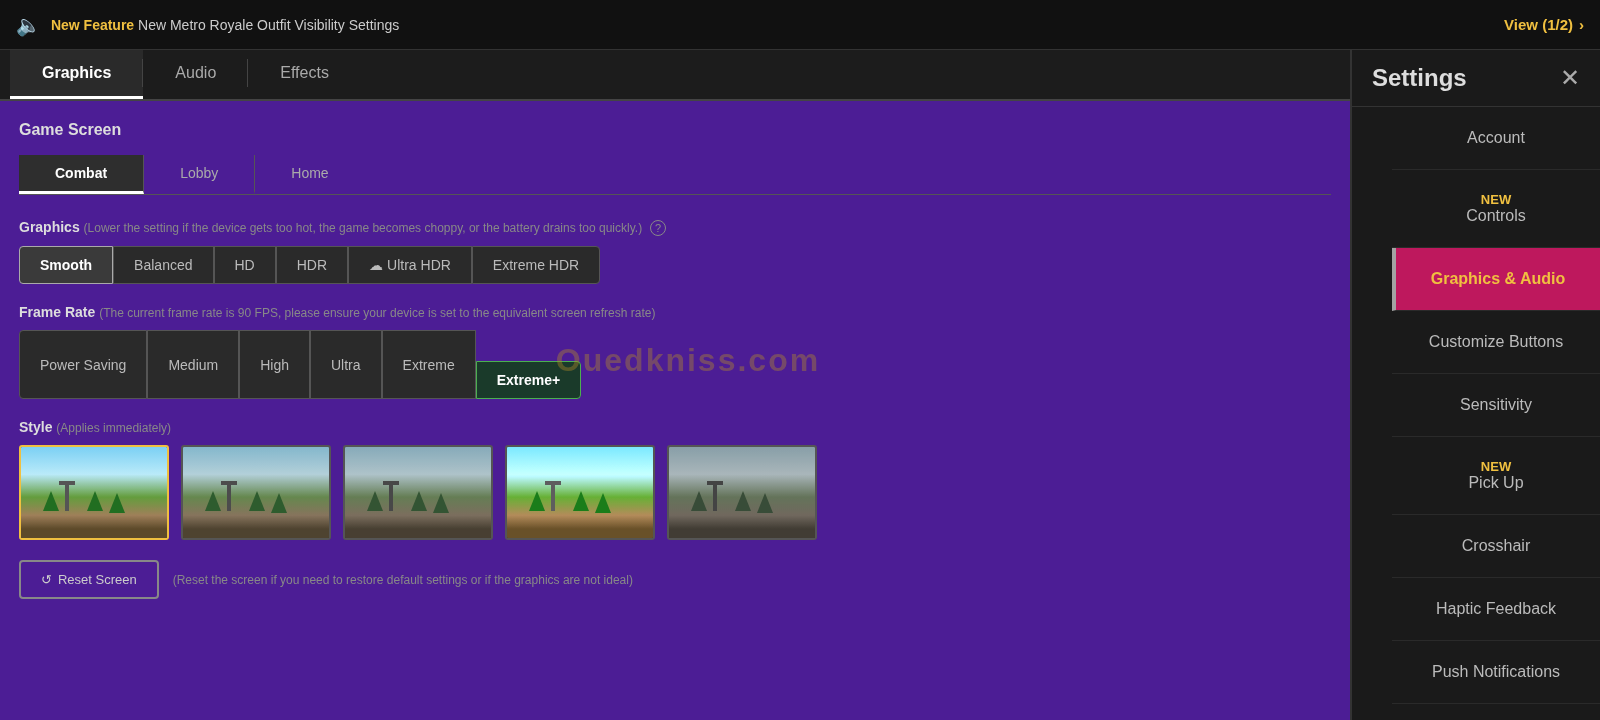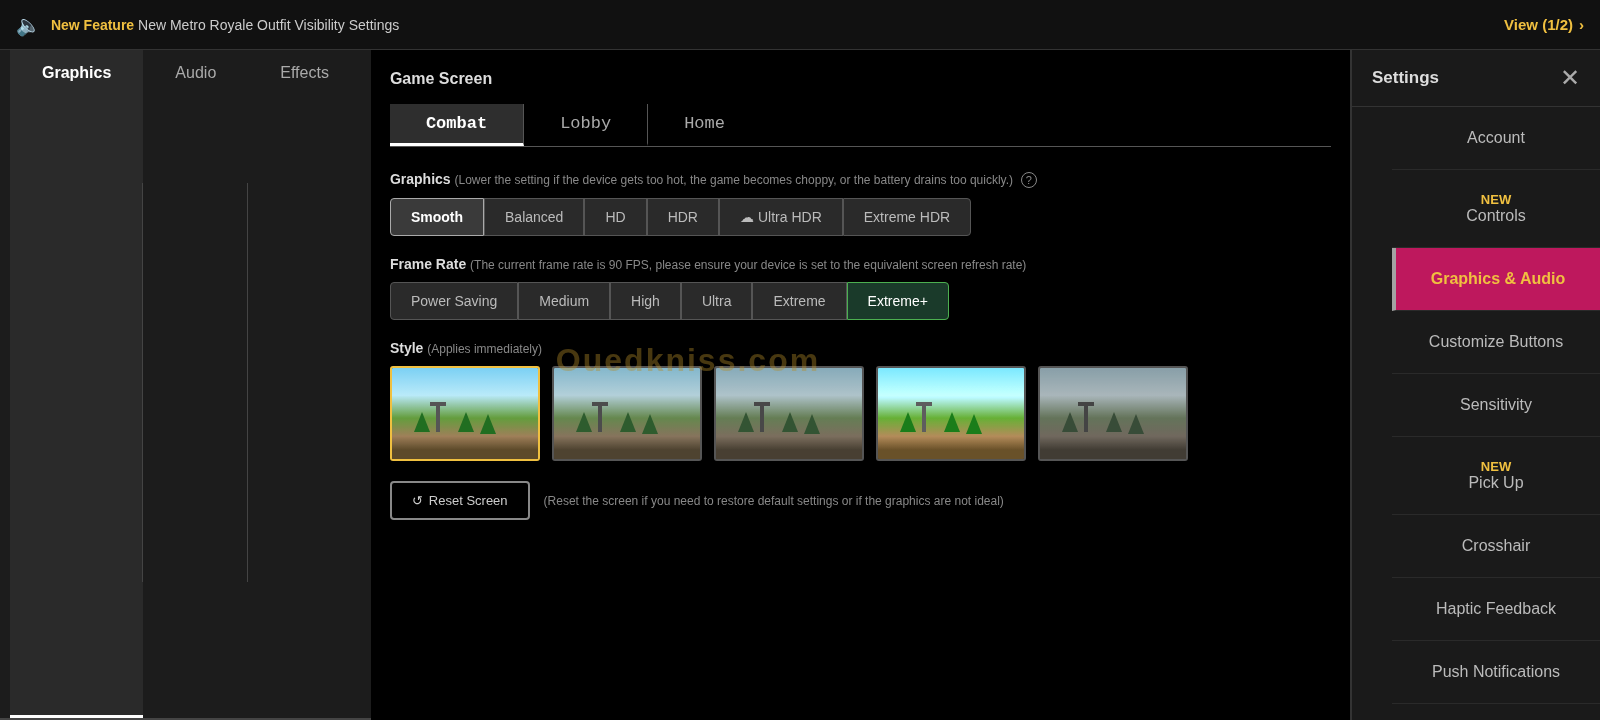--- a/index.html
+++ b/index.html
@@ -53,23 +53,23 @@
     
     .main-layout {
       display: flex;
       flex: 1;
       overflow: hidden;
     }
 
     
     .content-area {
       flex: 1;
-      background: #000000;
-      display: flex;
-      flex-direction: row;
+      background: #4c1d95;
+      display: flex;
+      flex-direction: column;
       overflow: hidden;
     }
 
     
     .tab-bar {
       display: flex;
       background: #1c1c1c;
       border-bottom: 2px solid #444;
       padding: 0 10px;
     }
@@ -112,25 +112,24 @@
     }
 
     
     .sub-tab-bar {
       display: flex;
       border-bottom: 1px solid #555;
       margin-bottom: 24px;
     }
     .sub-tab {
       padding: 10px 36px;
-      font-size: 17px;
+      font-size: 14px;
       color: #aaa;
       cursor: pointer;
       border-bottom: 3px solid transparent;
-      font-family: Liberation Mono, monospace;
     }
     .sub-tab.active {
       color: #fff;
       font-weight: bold;
       border-bottom: 3px solid #fff;
       background: #2e2e2e;
     }
     .sub-tab:not(:last-child) {
       border-right: 1px solid #555;
     }
@@ -178,21 +177,22 @@
     .option-btn.active {
       background: #3a3a3a;
       color: #fff;
       border-color: #aaa;
       font-weight: bold;
     }
     .option-btn.selected-green {
       background: #1a3a2a;
       border-color: #4caf50;
       color: #fff;
-      font-weight: normal;
+      font-weight: bold;
+      margin-top: 31px;
     }
 
     
     .style-row {
       display: flex;
       gap: 12px;
       margin-top: 8px;
     }
     .style-thumb {
       width: 150px;
@@ -303,21 +303,21 @@
 
     
     .sidebar-header {
       display: flex;
       align-items: center;
       justify-content: space-between;
       padding: 14px 20px;
       border-bottom: 1px solid #333;
     }
     .sidebar-title {
-      font-size: 17px;
+      font-size: 24px;
       color: #ddd;
       font-weight: bold;
     }
     .close-btn {
       font-size: 24px;
       color: #aaa;
       cursor: pointer;
       background: none;
       border: none;
     }

